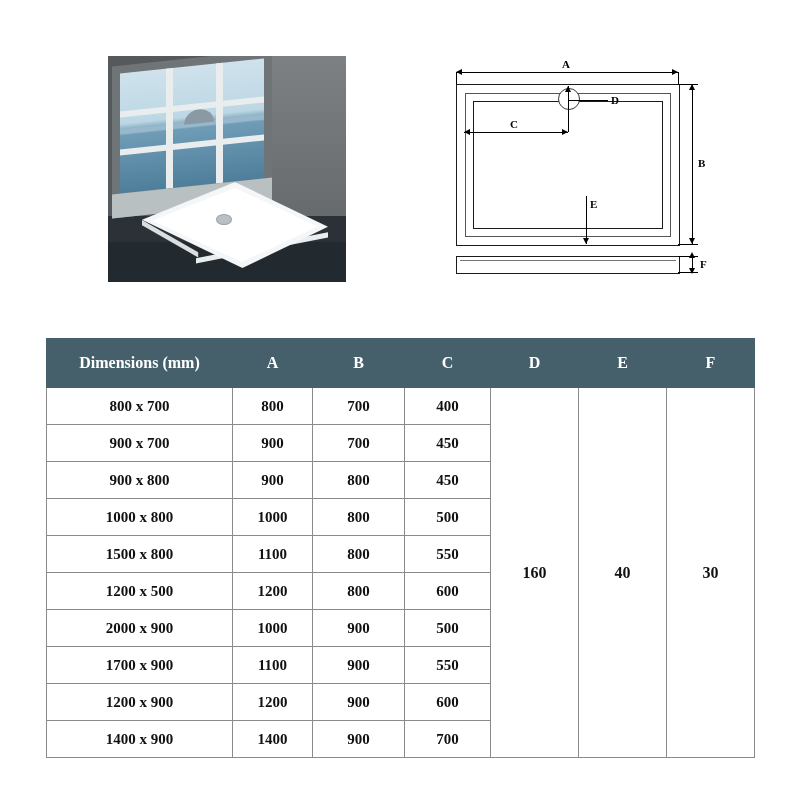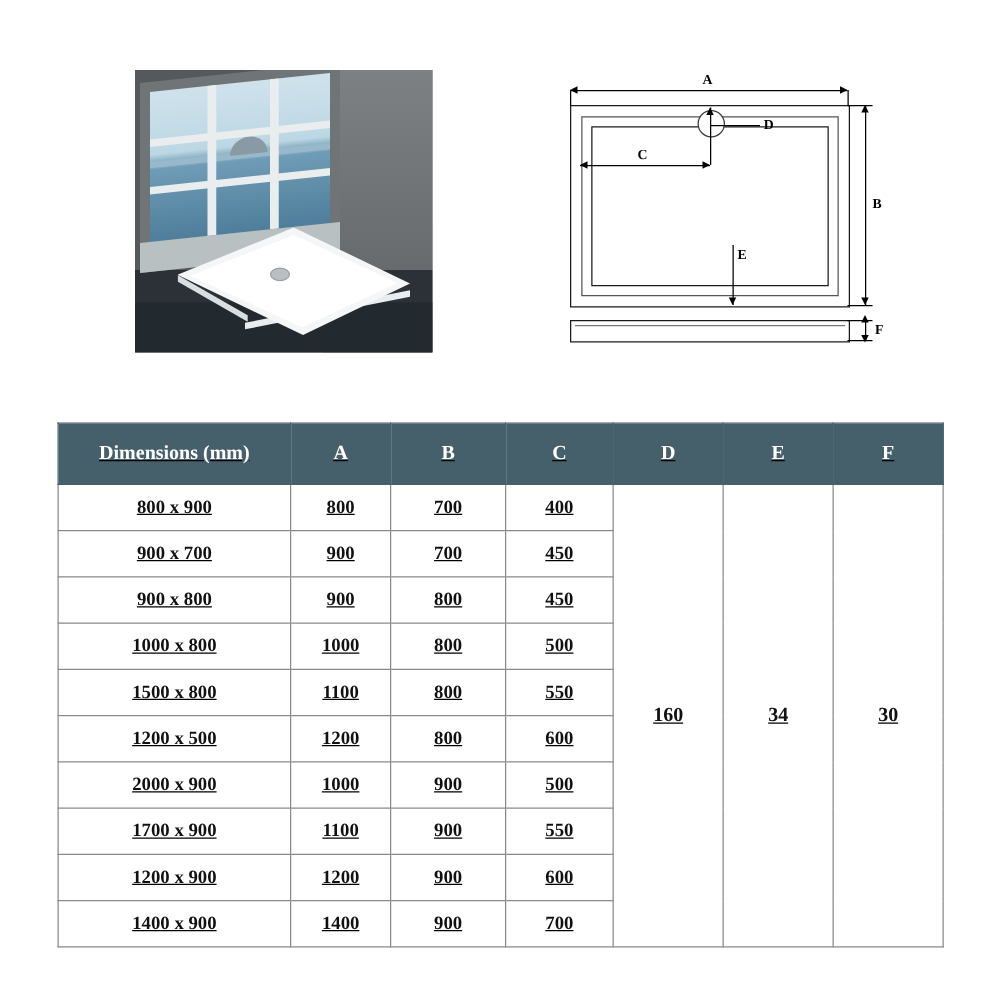--- a/index.html
+++ b/index.html
@@ -238,21 +238,20 @@
   .table-wrap {
     position: absolute;
     left: 46px;
     top: 338px;
     width: 708px;
   }
   table.dims {
     border-collapse: collapse;
     width: 708px;
     table-layout: fixed;
-    text-decoration: underline;
   }
   table.dims th, table.dims td {
     border: 1px solid #8a8a8a;
     text-align: center;
     font-family: "Liberation Serif", serif;
   }
   table.dims thead th {
     background: #46606b;
     color: #ffffff;
     font-weight: bold;
@@ -380,26 +379,26 @@
         <th>A</th>
         <th>B</th>
         <th>C</th>
         <th>D</th>
         <th>E</th>
         <th>F</th>
       </tr>
     </thead>
     <tbody>
       <tr>
-        <td>800 x 900</td>
+        <td>800 x 700</td>
         <td>800</td>
         <td>700</td>
         <td>400</td>
         <td class="span" rowspan="10">160</td>
-        <td class="span" rowspan="10">34</td>
+        <td class="span" rowspan="10">40</td>
         <td class="span" rowspan="10">30</td>
       </tr>
       <tr>
         <td>900 x 700</td>
         <td>900</td>
         <td>700</td>
         <td>450</td>
       </tr>
       <tr>
         <td>900  x 800</td>

